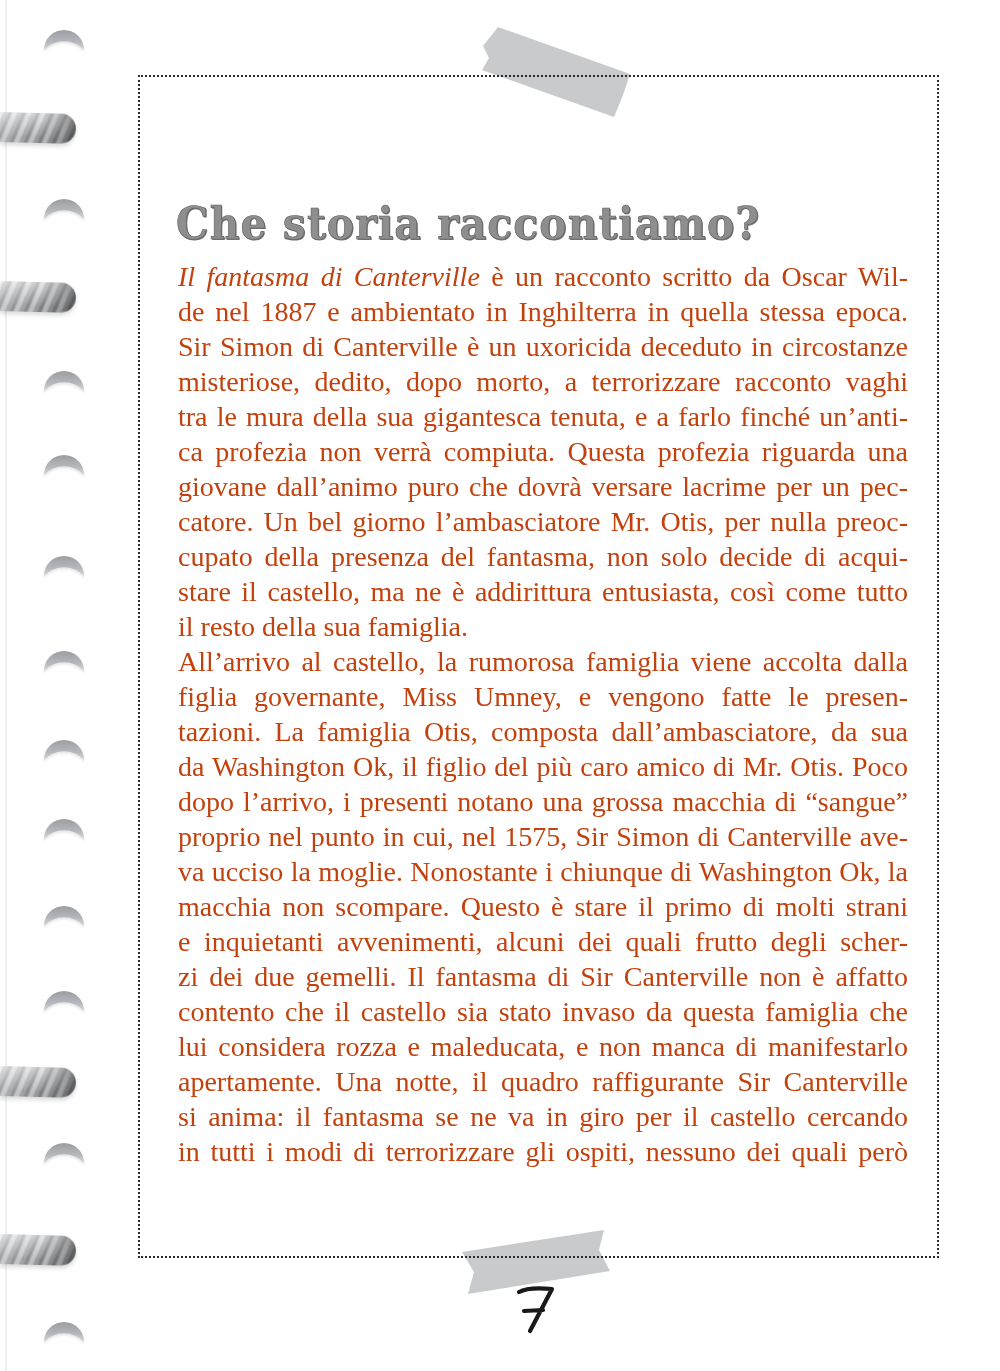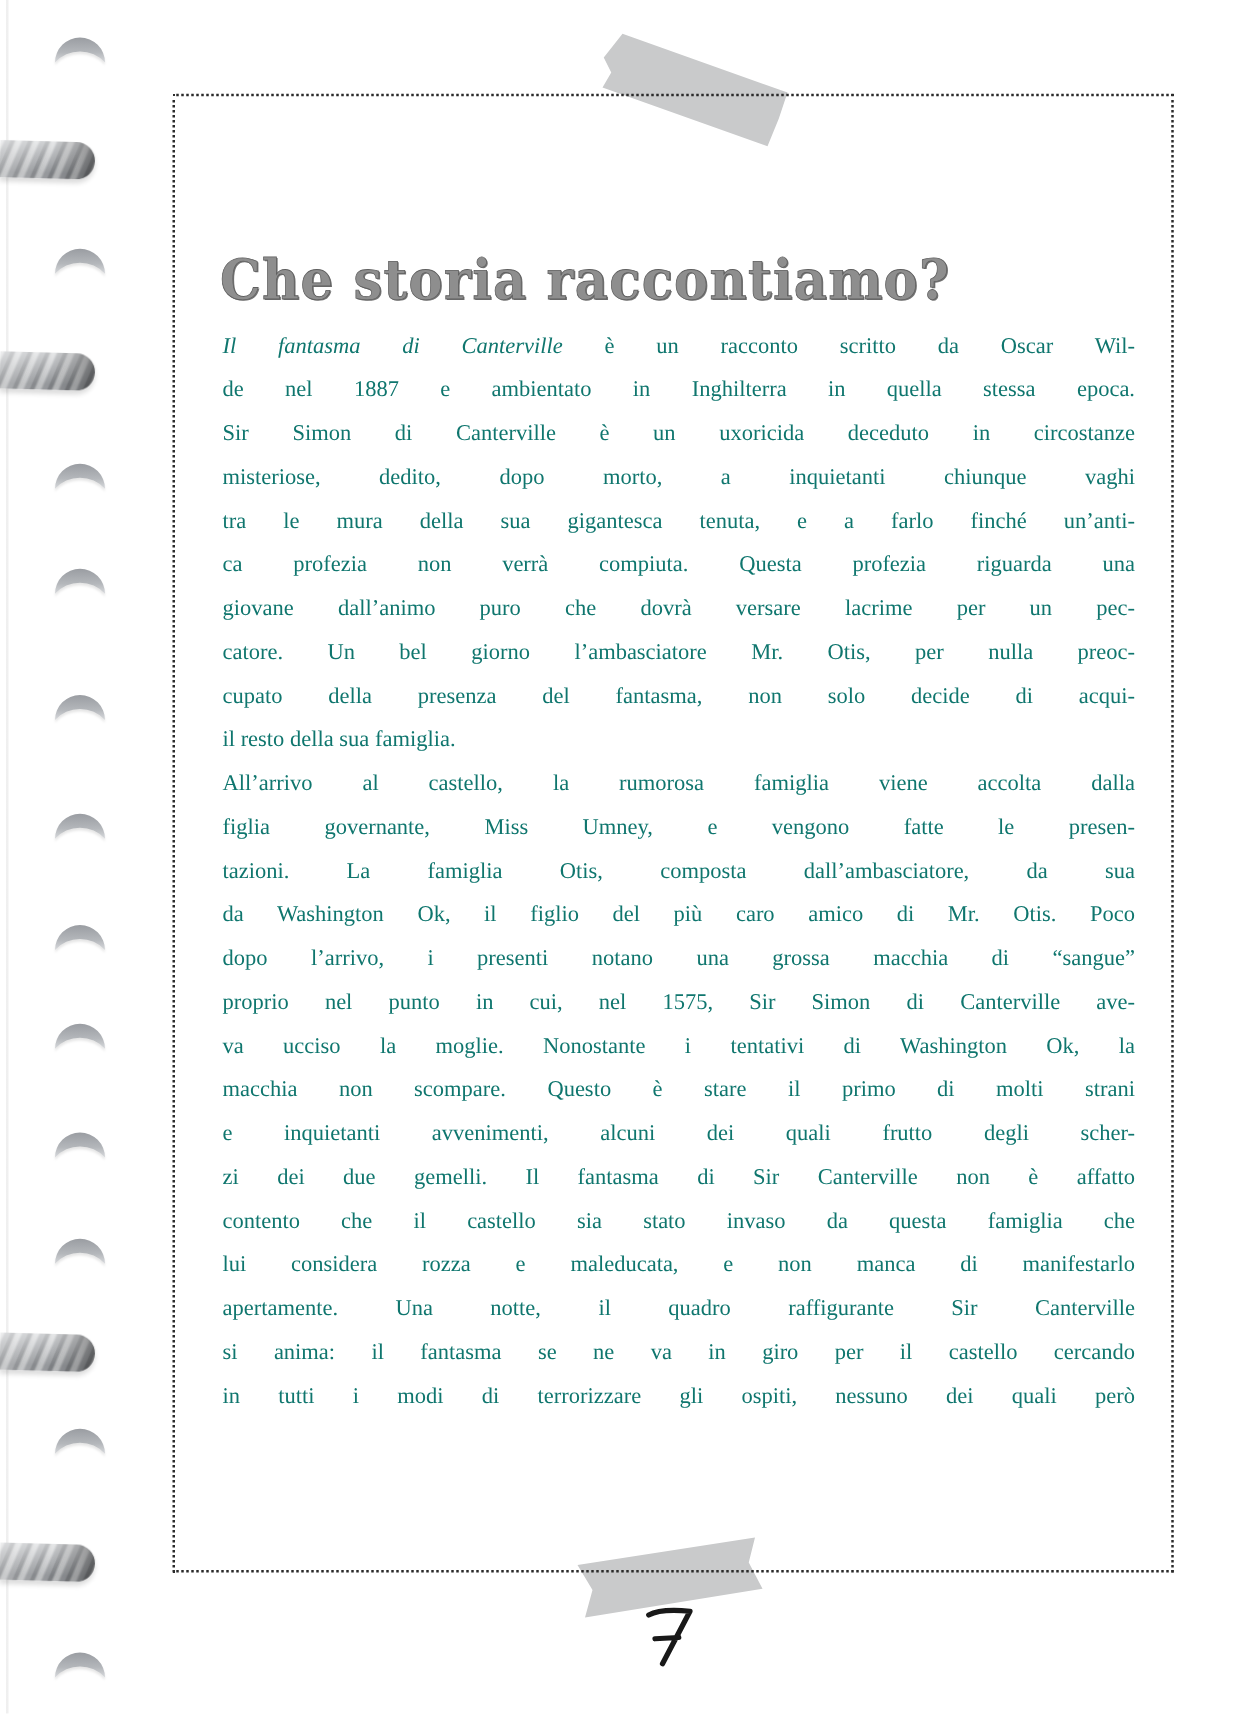--- a/index.html
+++ b/index.html
@@ -34,21 +34,21 @@
   
   .title{position:absolute;left:176px;top:196px;width:740px;margin:0;z-index:4;
         font-family:"DejaVu Serif",serif;font-weight:bold;font-size:41px;line-height:52px;
         letter-spacing:1px;color:#8e8e8e;
         -webkit-text-stroke:.6px #5f5f5f;
         text-shadow:1px 1px 0 #757575;
         transform:scaleY(1.08);transform-origin:left top;}
 
   
   .text-block{position:absolute;left:178px;top:259px;width:730px;z-index:4;
-        font-size:18px;line-height:35px;color:#0f766e;}
+        font-size:28px;line-height:35px;color:#c2410c;}
   .line{text-align:justify;text-align-last:justify;text-justify:inter-word;white-space:normal;}
   .line.loose{text-align-last:left;}
   .line em{font-style:italic;}
 
   
   .page-number{position:absolute;left:512px;top:1283px;width:50px;height:55px;z-index:4;}
   .page-number .sr{position:absolute;width:1px;height:1px;overflow:hidden;clip:rect(0 0 0 0);}
 </style>
 </head>
 <body>
@@ -120,36 +120,37 @@
 
   <div class="frame"></div>
 
   <h1 class="title">Che storia raccontiamo?</h1>
 
   <div class="text-block">
     <div>
         <div class="line"><em>Il fantasma di Canterville</em> è un racconto scritto da Oscar Wil-</div>
         <div class="line">de nel 1887 e ambientato in Inghilterra in quella stessa epoca.</div>
         <div class="line">Sir Simon di Canterville è un uxoricida deceduto in circostanze</div>
-        <div class="line">misteriose, dedito, dopo morto, a inquietanti chiunque vaghi</div>
+        <div class="line">misteriose, dedito, dopo morto, a terrorizzare racconto vaghi</div>
         <div class="line">tra le mura della sua gigantesca tenuta, e a farlo finché un’anti-</div>
         <div class="line">ca profezia non verrà compiuta. Questa profezia riguarda una</div>
         <div class="line">giovane dall’animo puro che dovrà versare lacrime per un pec-</div>
         <div class="line">catore. Un bel giorno l’ambasciatore Mr. Otis, per nulla preoc-</div>
         <div class="line">cupato della presenza del fantasma, non solo decide di acqui-</div>
+        <div class="line">stare il castello, ma ne è addirittura entusiasta, così come tutto</div>
         <div class="line loose">il resto della sua famiglia.</div>
       </div>
     <div>
         <div class="line">All’arrivo al castello, la rumorosa famiglia viene accolta dalla</div>
         <div class="line">figlia governante, Miss Umney, e vengono fatte le presen-</div>
         <div class="line">tazioni. La famiglia Otis, composta dall’ambasciatore, da sua</div>
         <div class="line">da Washington Ok, il figlio del più caro amico di Mr. Otis. Poco</div>
         <div class="line">dopo l’arrivo, i presenti notano una grossa macchia di “sangue”</div>
         <div class="line">proprio nel punto in cui, nel 1575, Sir Simon di Canterville ave-</div>
-        <div class="line">va ucciso la moglie. Nonostante i tentativi di Washington Ok, la</div>
+        <div class="line">va ucciso la moglie. Nonostante i chiunque di Washington Ok, la</div>
         <div class="line">macchia non scompare. Questo è stare il primo di molti strani</div>
         <div class="line">e inquietanti avvenimenti, alcuni dei quali frutto degli scher-</div>
         <div class="line">zi dei due gemelli. Il fantasma di Sir Canterville non è affatto</div>
         <div class="line">contento che il castello sia stato invaso da questa famiglia che</div>
         <div class="line">lui considera rozza e maleducata, e non manca di manifestarlo</div>
         <div class="line">apertamente. Una notte, il quadro raffigurante Sir Canterville</div>
         <div class="line">si anima: il fantasma se ne va in giro per il castello cercando</div>
         <div class="line">in tutti i modi di terrorizzare gli ospiti, nessuno dei quali però</div>
       </div>
   </div>

